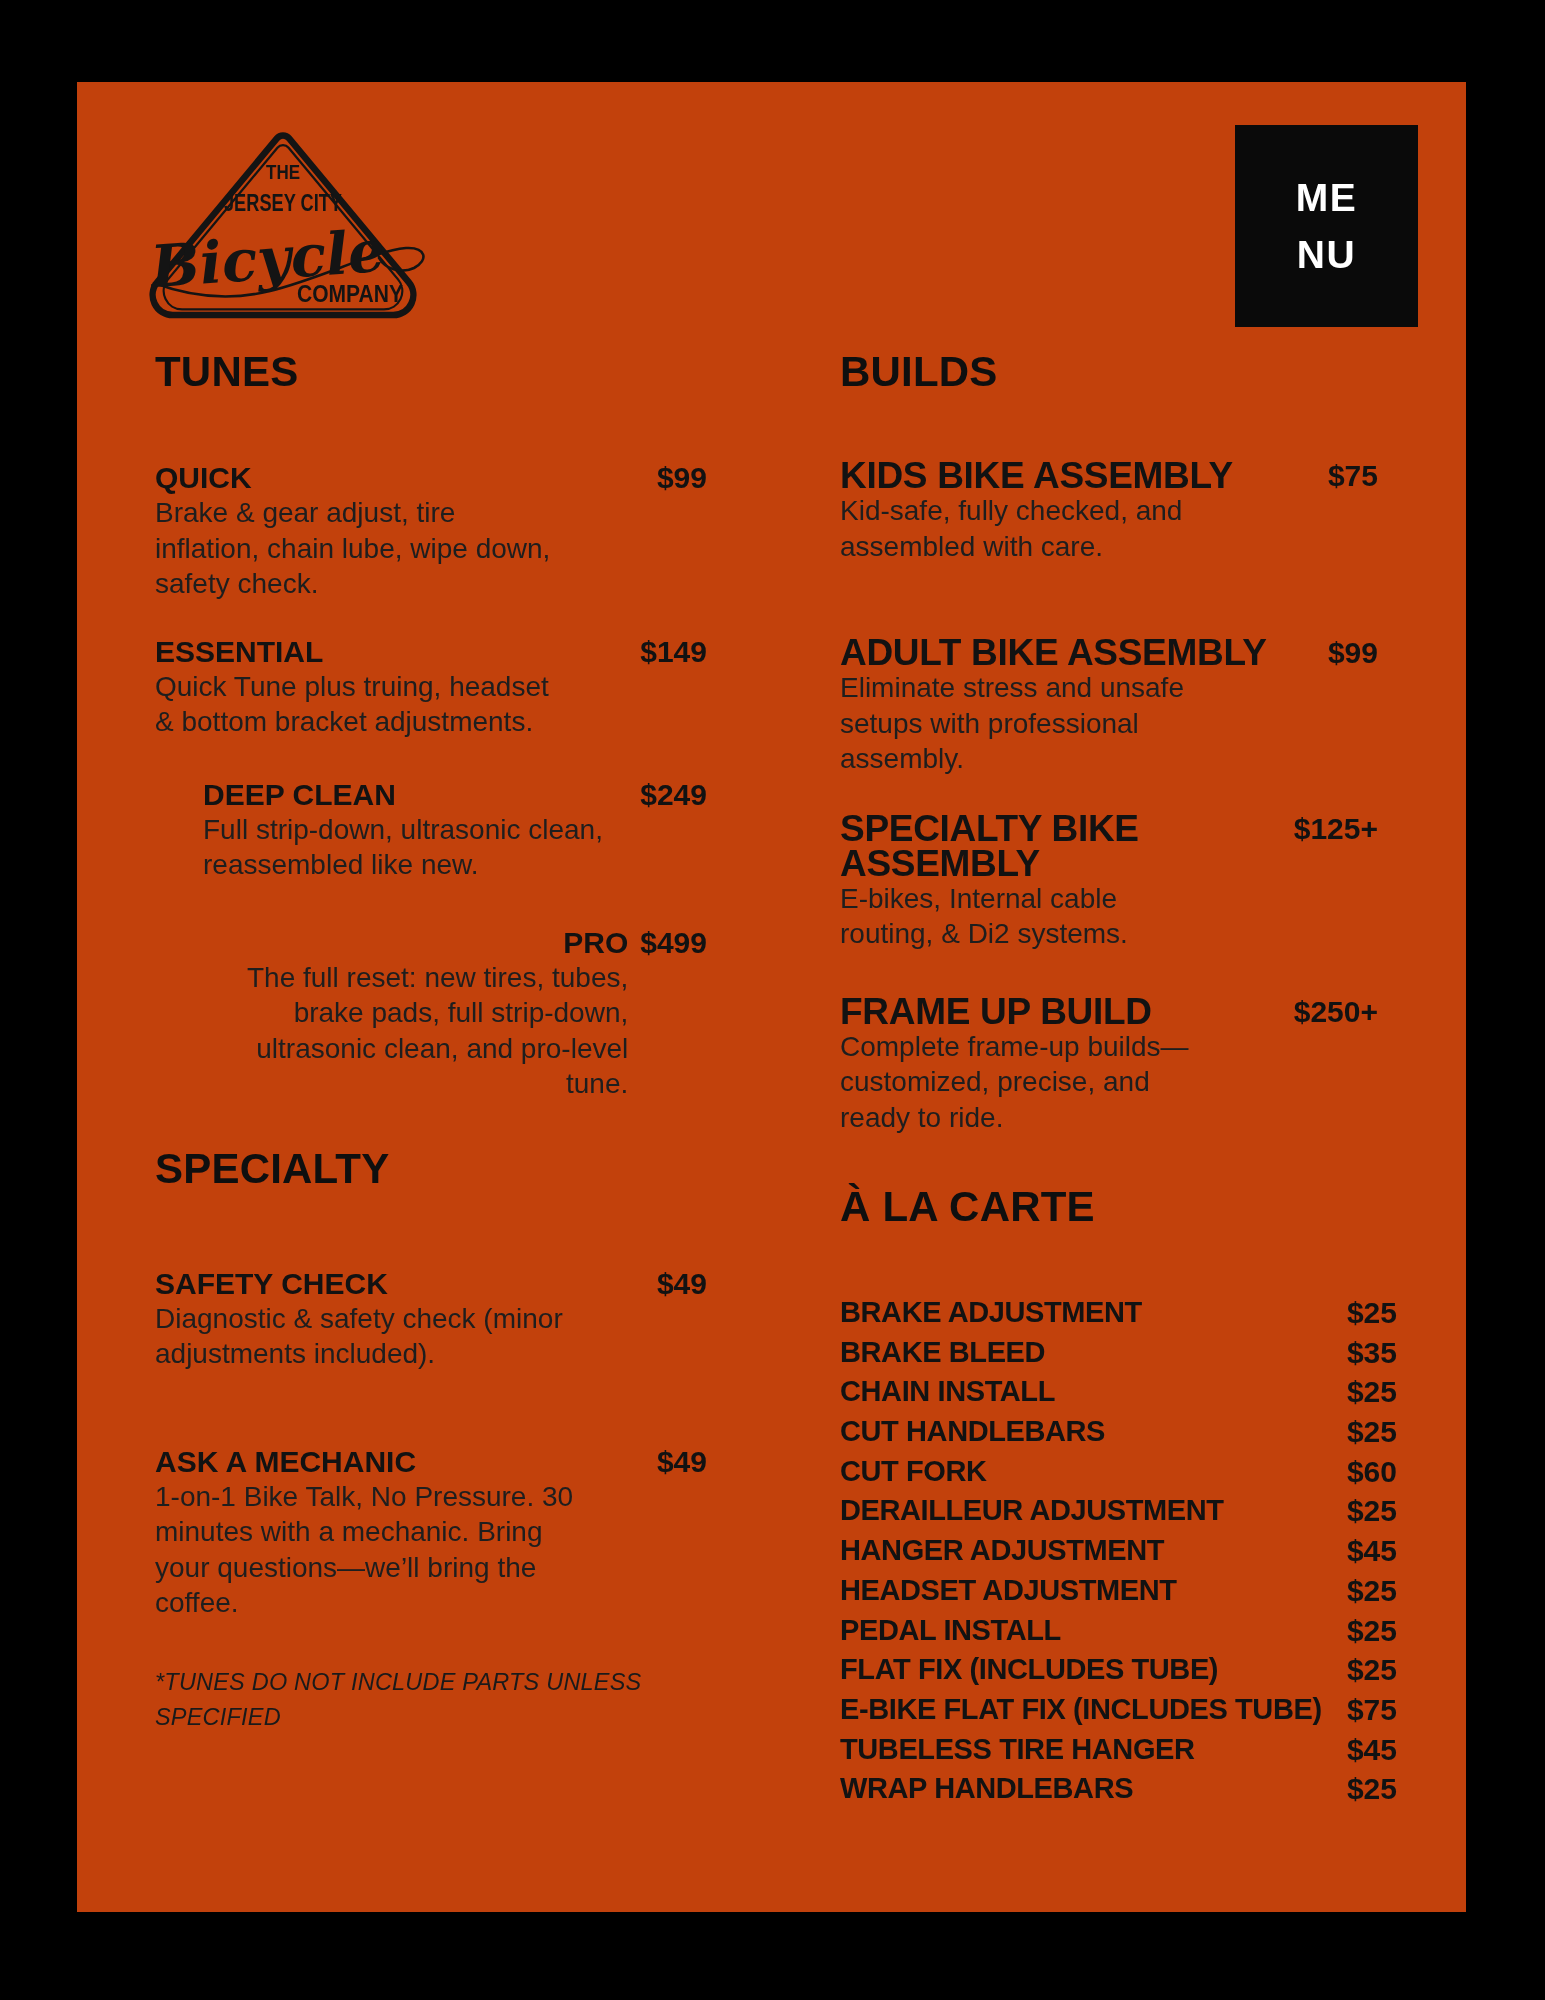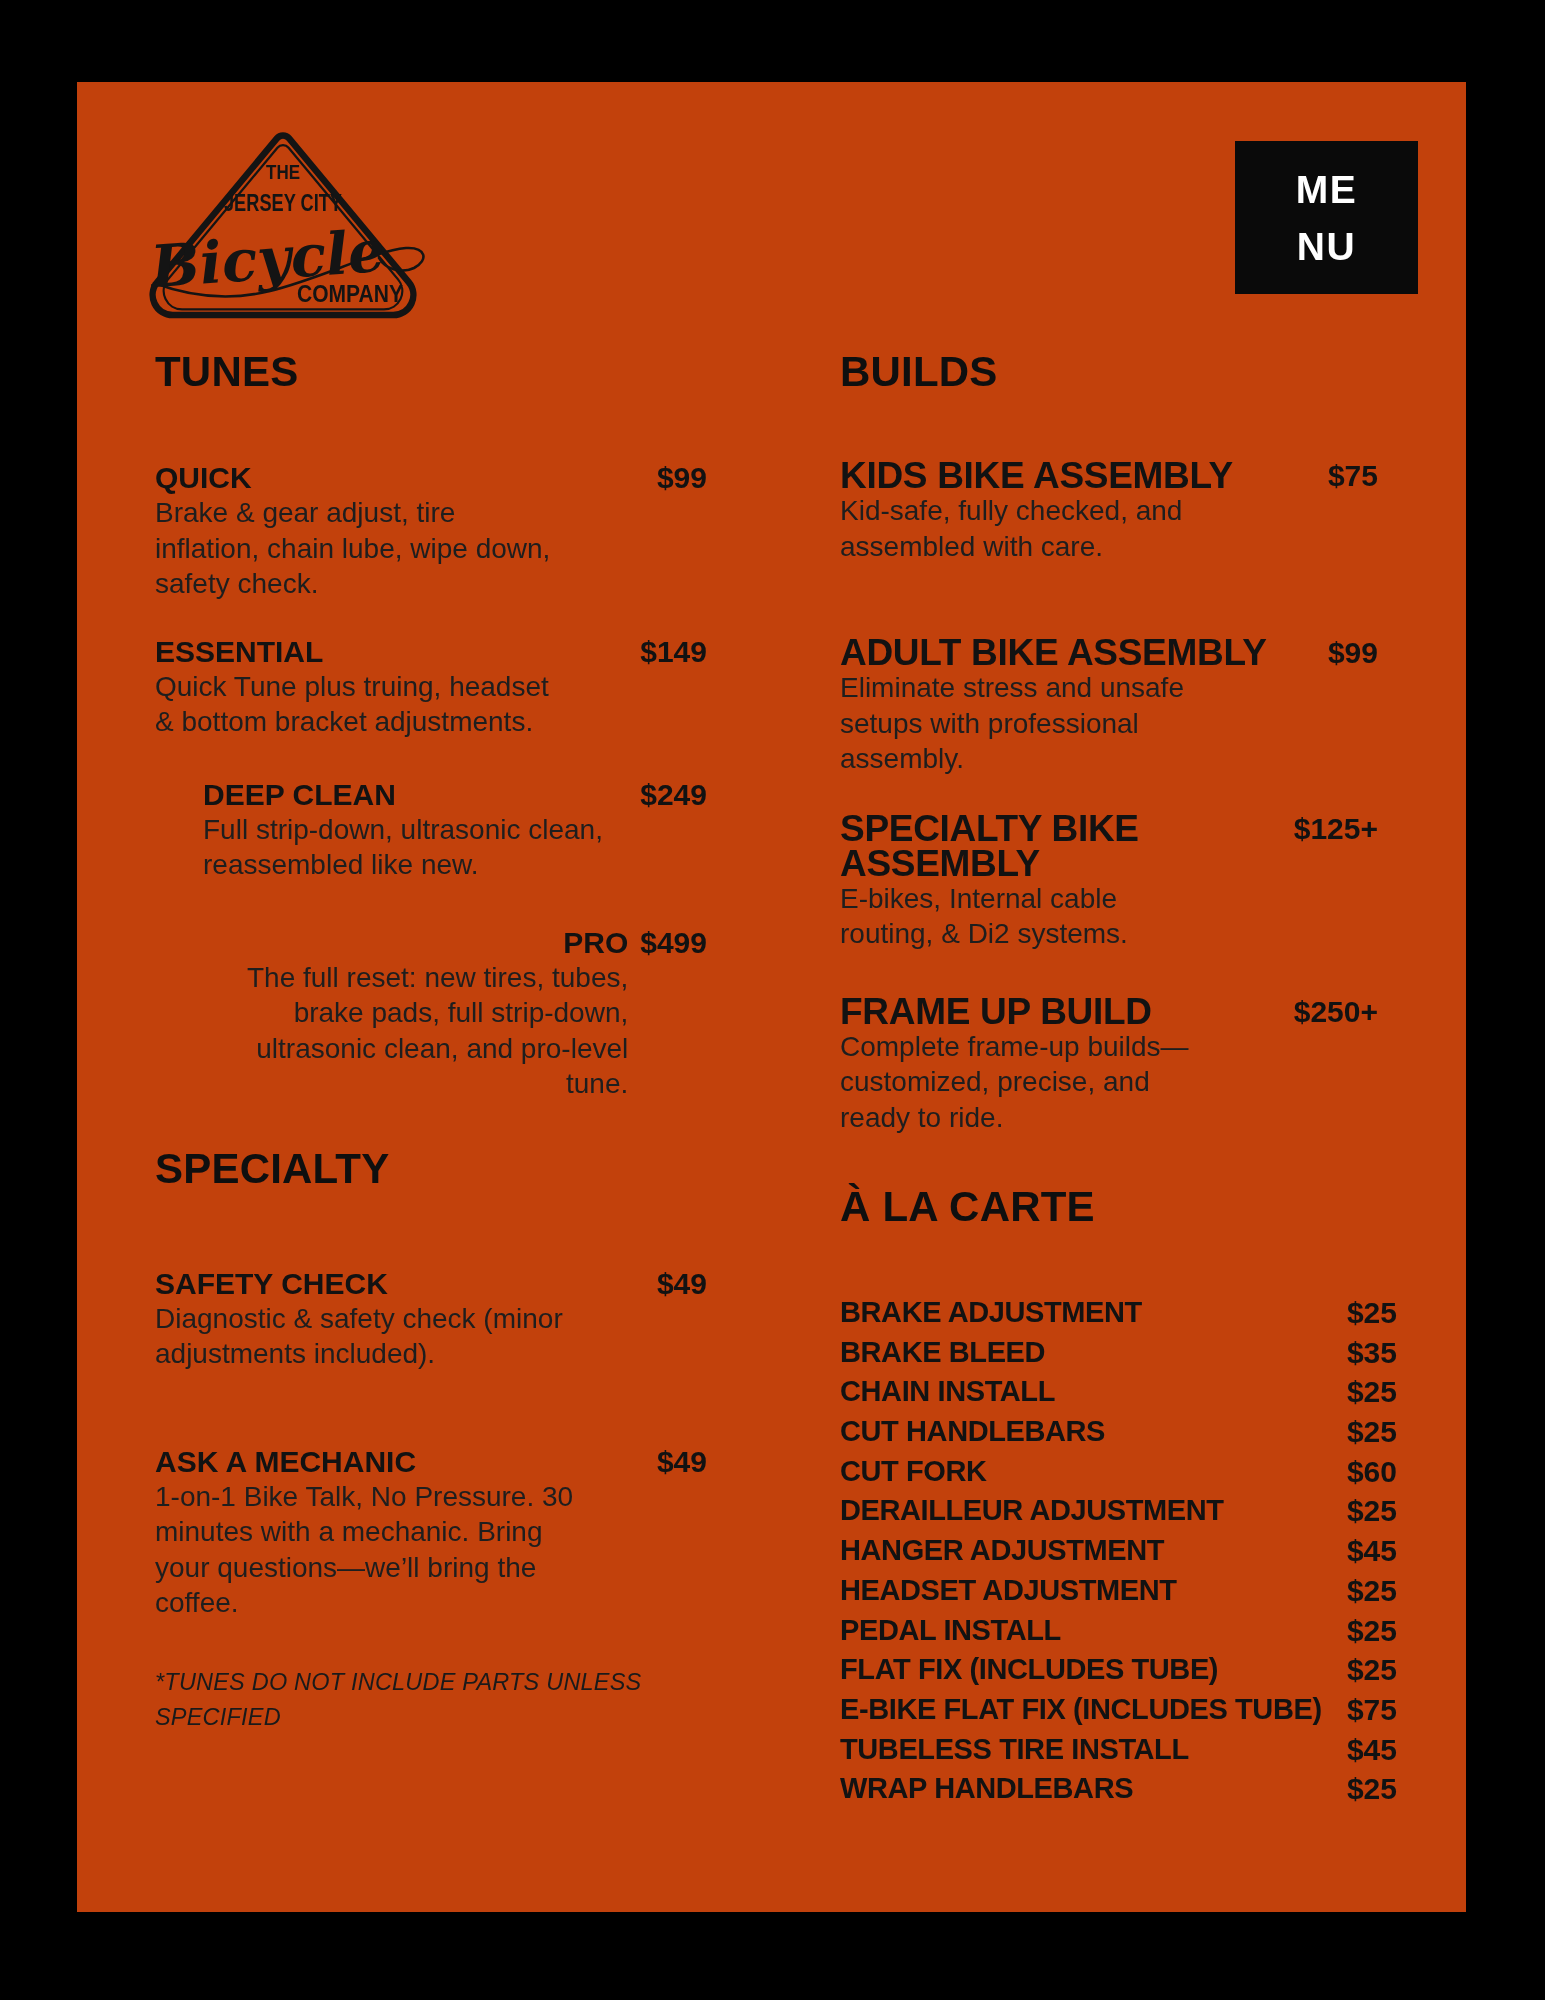--- a/index.html
+++ b/index.html
@@ -10,21 +10,21 @@
   }
   .frame{position:relative;width:1545px;height:2000px;background:#000;}
   .page{position:absolute;left:77px;top:82px;width:1389px;height:1830px;background:#c2410c;color:#141414;}
 
   
   .logo{position:absolute;left:41px;top:38px;width:330px;height:208px;}
   .logo svg{display:block;width:100%;height:100%;}
 
   
   .badge{
-    position:absolute;left:1158px;top:59px;width:183px;height:153px;
+    position:absolute;left:1158px;top:43px;width:183px;height:202px;
     background:#0a0a0a;color:#ffffff;
     display:flex;align-items:center;justify-content:center;text-align:center;
     font-weight:800;font-size:39px;line-height:57px;letter-spacing:1.5px;
     white-space:pre-line;
   }
 
   
   .col{position:absolute;top:270px;color:#161616;}
   .col-left{left:78px;width:552px;}
   .col-right{left:763px;width:557px;}
@@ -241,21 +241,21 @@
         </div>
         <div class="row">
           <div class="label">FLAT FIX (INCLUDES TUBE)</div>
           <div class="rprice">$25</div>
         </div>
         <div class="row">
           <div class="label">E-BIKE FLAT FIX (INCLUDES TUBE)</div>
           <div class="rprice">$75</div>
         </div>
         <div class="row">
-          <div class="label">TUBELESS TIRE INSTALL</div>
+          <div class="label">TUBELESS TIRE HANGER</div>
           <div class="rprice">$45</div>
         </div>
         <div class="row">
           <div class="label">WRAP HANDLEBARS</div>
           <div class="rprice">$25</div>
         </div>
       </div>
     </div>
 
   </div>

